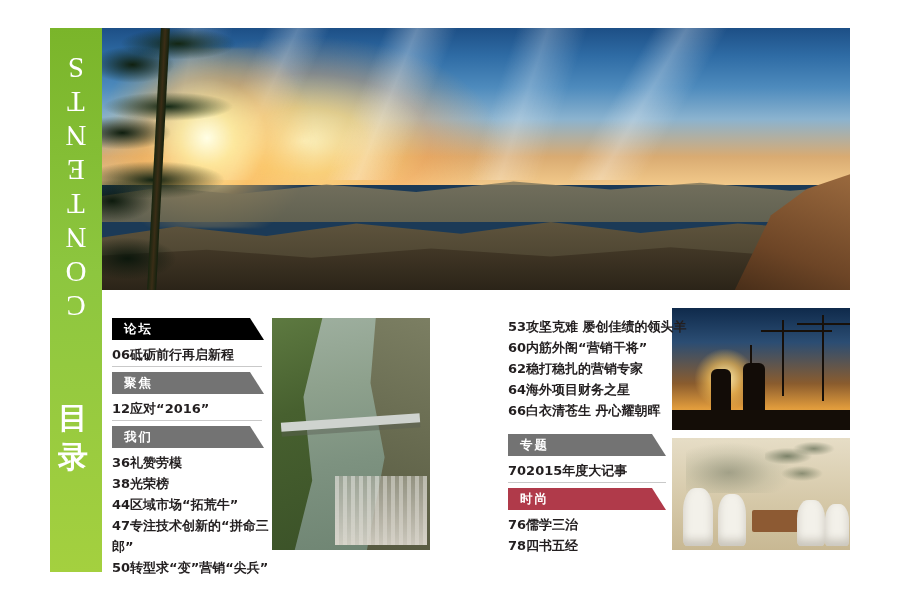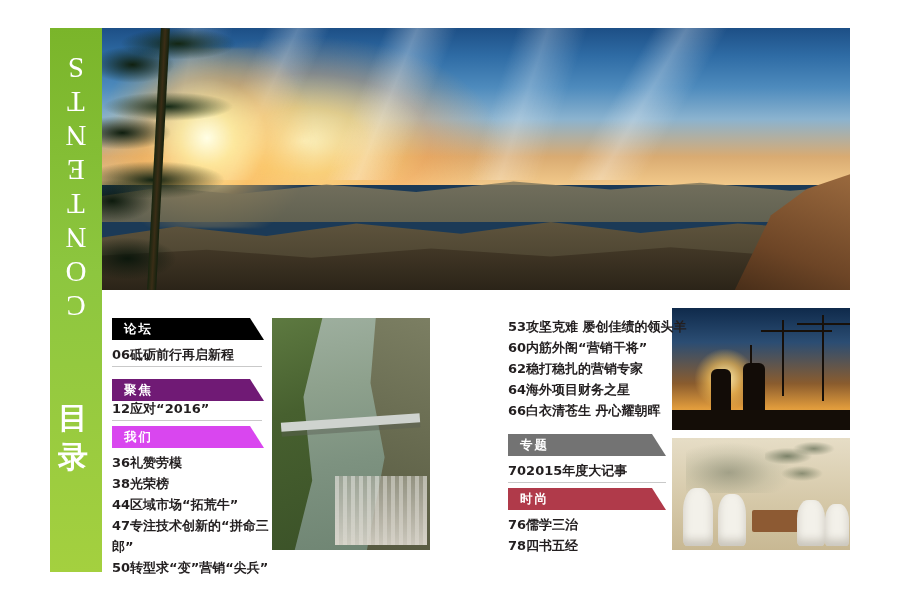--- a/index.html
+++ b/index.html
@@ -325,32 +325,32 @@
     <span>论坛</span>
     <span class="tri"></span>
   </div>
   <div class="toc-list" style="left:112px; top:344px; width:150px;">
     <div>
       <span class="num">06</span><span>砥砺前行再启新程</span>
     </div>
   </div>
   <div class="divider" style="left:112px; top:366px; width:150px;"></div>
 
-  <div class="sec-head" style="left:112px; top:372px; width:152px; background:#701a75;margin-top:7px;">
+  <div class="sec-head" style="left:112px; top:372px; width:152px; background:#737373;">
     <span>聚焦</span>
     <span class="tri"></span>
   </div>
   <div class="toc-list" style="left:112px; top:398px; width:150px;">
     <div>
       <span class="num">12</span><span>应对“2016”</span>
     </div>
   </div>
   <div class="divider" style="left:112px; top:420px; width:150px;"></div>
 
-  <div class="sec-head" style="left:112px; top:426px; width:152px; background:#d946ef;">
+  <div class="sec-head" style="left:112px; top:426px; width:152px; background:#737373;">
     <span>我们</span>
     <span class="tri"></span>
   </div>
   <div class="toc-list" style="left:112px; top:452px; width:158px;">
     <div><span class="num">36</span><span>礼赞劳模</span></div>
     <div><span class="num">38</span><span>光荣榜</span></div>
     <div><span class="num">44</span><span>区域市场“拓荒牛”</span></div>
     <div><span class="num">47</span><span>专注技术创新的“拼命三郎”</span></div>
     <div><span class="num">50</span><span>转型求“变”营销“尖兵”</span></div>
   </div>

